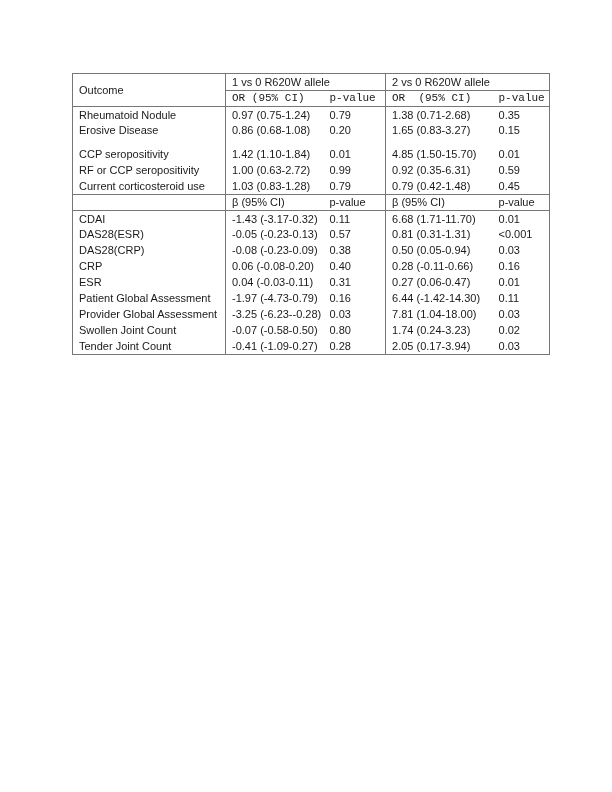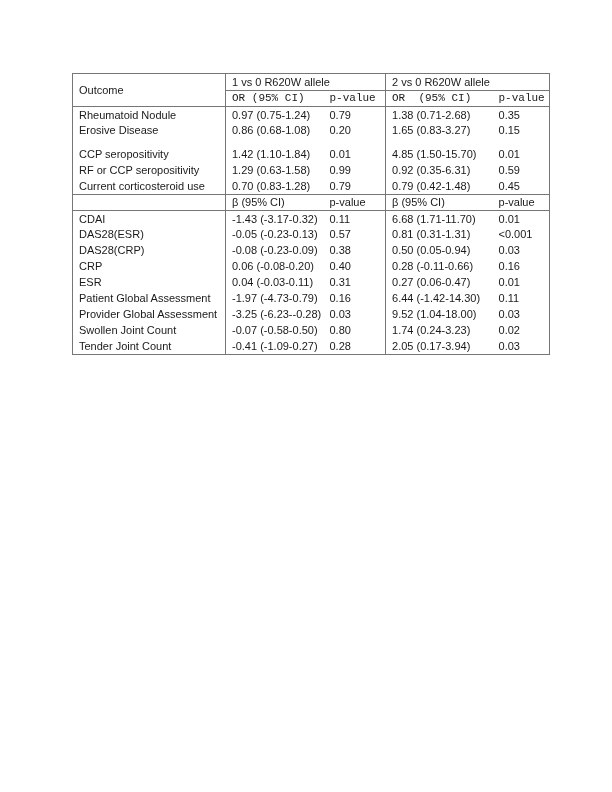--- a/index.html
+++ b/index.html
@@ -99,28 +99,28 @@
       </tr>
       <tr class="row gap">
         <td>CCP seropositivity</td>
         <td class="d1 b">1.42 (1.10-1.84)</td>
         <td class="b">0.01</td>
         <td class="d2 b">4.85 (1.50-15.70)</td>
         <td class="b">0.01</td>
       </tr>
       <tr class="row">
         <td>RF or CCP seropositivity</td>
-        <td class="d1">1.29 (0.63-1.58)</td>
+        <td class="d1">1.00 (0.63-2.72)</td>
         <td>0.99</td>
         <td class="d2">0.92 (0.35-6.31)</td>
         <td>0.59</td>
       </tr>
       <tr class="row block-end">
         <td>Current corticosteroid use</td>
-        <td class="d1">0.70 (0.83-1.28)</td>
+        <td class="d1">1.03 (0.83-1.28)</td>
         <td>0.79</td>
         <td class="d2">0.79 (0.42-1.48)</td>
         <td>0.45</td>
       </tr>
 
       <tr class="row beta-h">
         <td></td>
         <td class="d1">β (95% CI)</td>
         <td>p-value</td>
         <td class="d2">β (95% CI)</td>
@@ -166,21 +166,21 @@
         <td>Patient Global Assessment</td>
         <td class="d1">-1.97 (-4.73-0.79)</td>
         <td>0.16</td>
         <td class="d2">6.44 (-1.42-14.30)</td>
         <td>0.11</td>
       </tr>
       <tr class="row">
         <td>Provider Global Assessment</td>
         <td class="d1 b">-3.25 (-6.23--0.28)</td>
         <td class="b">0.03</td>
-        <td class="d2 b">9.52 (1.04-18.00)</td>
+        <td class="d2 b">7.81 (1.04-18.00)</td>
         <td class="b">0.03</td>
       </tr>
       <tr class="row">
         <td>Swollen Joint Count</td>
         <td class="d1">-0.07 (-0.58-0.50)</td>
         <td>0.80</td>
         <td class="d2 b">1.74 (0.24-3.23)</td>
         <td class="b">0.02</td>
       </tr>
       <tr class="row">

